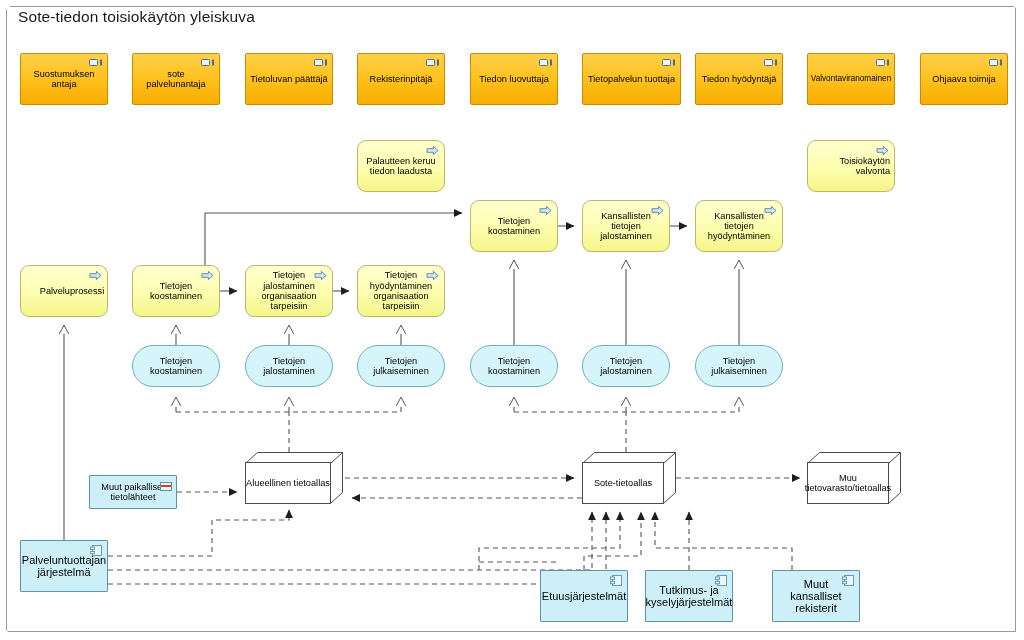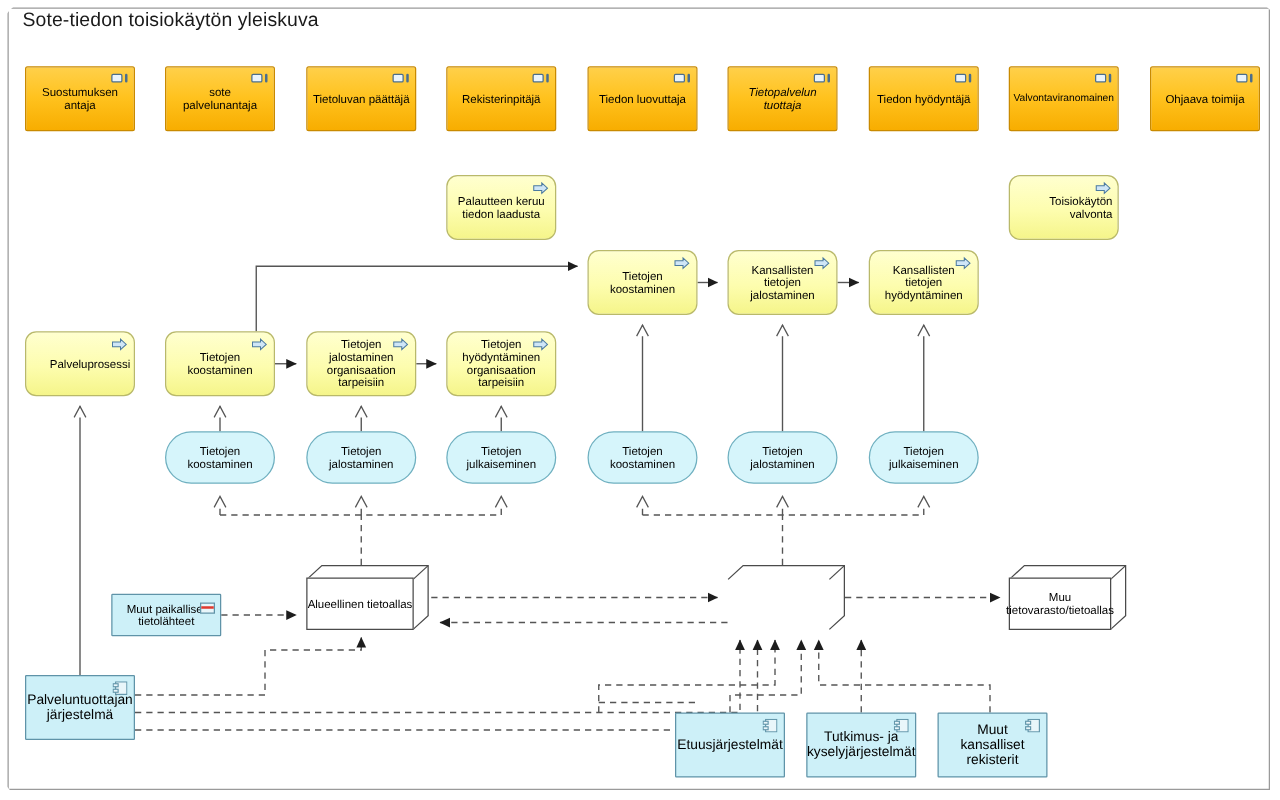--- a/index.html
+++ b/index.html
@@ -288,21 +288,21 @@
       </span>
     <span class="lbl">Rekisterinpitäjä</span>
   </div>
   <div class="node actor" style="left:470px; top:53px;  width:88px; height:52px;">
     <span class="role-ico">
         <span class="body"></span>
         <span class="bar"></span>
       </span>
     <span class="lbl">Tiedon luovuttaja</span>
   </div>
-  <div class="node actor" style="left:582px; top:53px;  width:88px; height:52px;font-style:italic;">
+  <div class="node actor" style="left:582px; top:53px;  width:99px; height:52px;">
     <span class="role-ico">
         <span class="body"></span>
         <span class="bar"></span>
       </span>
     <span class="lbl">Tietopalvelun tuottaja</span>
   </div>
   <div class="node actor" style="left:695px; top:53px;  width:88px; height:52px;">
     <span class="role-ico">
         <span class="body"></span>
         <span class="bar"></span>
@@ -424,20 +424,23 @@
     <div class="face">
       <span class="lbl">Alueellinen tietoallas</span>
     </div>
   </div>
 
   <div class="cube" style="left:582px; top:452px; width:94px; height:52px;">
     <svg class="top3d" width="94" height="52" viewBox="0 0 94 52">
       <path d="M0.5,11.5 L12.5,0.5 L93.5,0.5 L93.5,40.5 L81.5,51.5" fill="#ffffff" stroke="#4a4a4a" stroke-width="1"></path>
       <path d="M81.5,11.5 L93.5,0.5" fill="none" stroke="#4a4a4a" stroke-width="1"></path>
     </svg>
+    <div class="face">
+      <span class="lbl">Sote-tietoallas</span>
+    </div>
   </div>
 
   <div class="cube" style="left:807px; top:452px; width:94px; height:52px;">
     <svg class="top3d" width="94" height="52" viewBox="0 0 94 52">
       <path d="M0.5,11.5 L12.5,0.5 L93.5,0.5 L93.5,40.5 L81.5,51.5" fill="#ffffff" stroke="#4a4a4a" stroke-width="1"></path>
       <path d="M81.5,11.5 L93.5,0.5" fill="none" stroke="#4a4a4a" stroke-width="1"></path>
     </svg>
     <div class="face">
       <span class="lbl">Muu tietovarasto/tietoallas</span>
     </div>
@@ -471,21 +474,21 @@
   <div class="node component" style="left:645px; top:570px; width:88px; height:52px;">
     <span class="comp-ico">
       <svg viewBox="0 0 12 11" width="12" height="11">
         <rect x="2.5" y="0.5" width="9" height="10" fill="#e9f6fa" stroke="#5f93a8" stroke-width="0.9"></rect>
         <rect x="0.5" y="2" width="4" height="2.4" fill="#e9f6fa" stroke="#5f93a8" stroke-width="0.9"></rect>
         <rect x="0.5" y="6.4" width="4" height="2.4" fill="#e9f6fa" stroke="#5f93a8" stroke-width="0.9"></rect>
       </svg>
     </span>
     <span class="lbl">Tutkimus- ja kyselyjärjestelmät</span>
   </div>
-  <div class="node component" style="left:750px; top:570px; width:88px; height:52px;">
+  <div class="node component" style="left:772px; top:570px; width:88px; height:52px;">
     <span class="comp-ico">
       <svg viewBox="0 0 12 11" width="12" height="11">
         <rect x="2.5" y="0.5" width="9" height="10" fill="#e9f6fa" stroke="#5f93a8" stroke-width="0.9"></rect>
         <rect x="0.5" y="2" width="4" height="2.4" fill="#e9f6fa" stroke="#5f93a8" stroke-width="0.9"></rect>
         <rect x="0.5" y="6.4" width="4" height="2.4" fill="#e9f6fa" stroke="#5f93a8" stroke-width="0.9"></rect>
       </svg>
     </span>
     <span class="lbl">Muut kansalliset rekisterit</span>
   </div>
 

